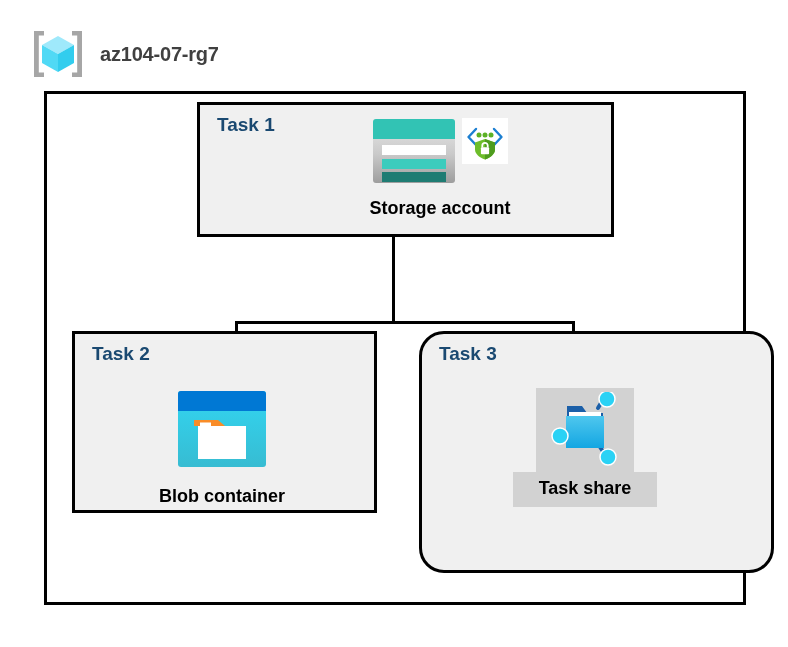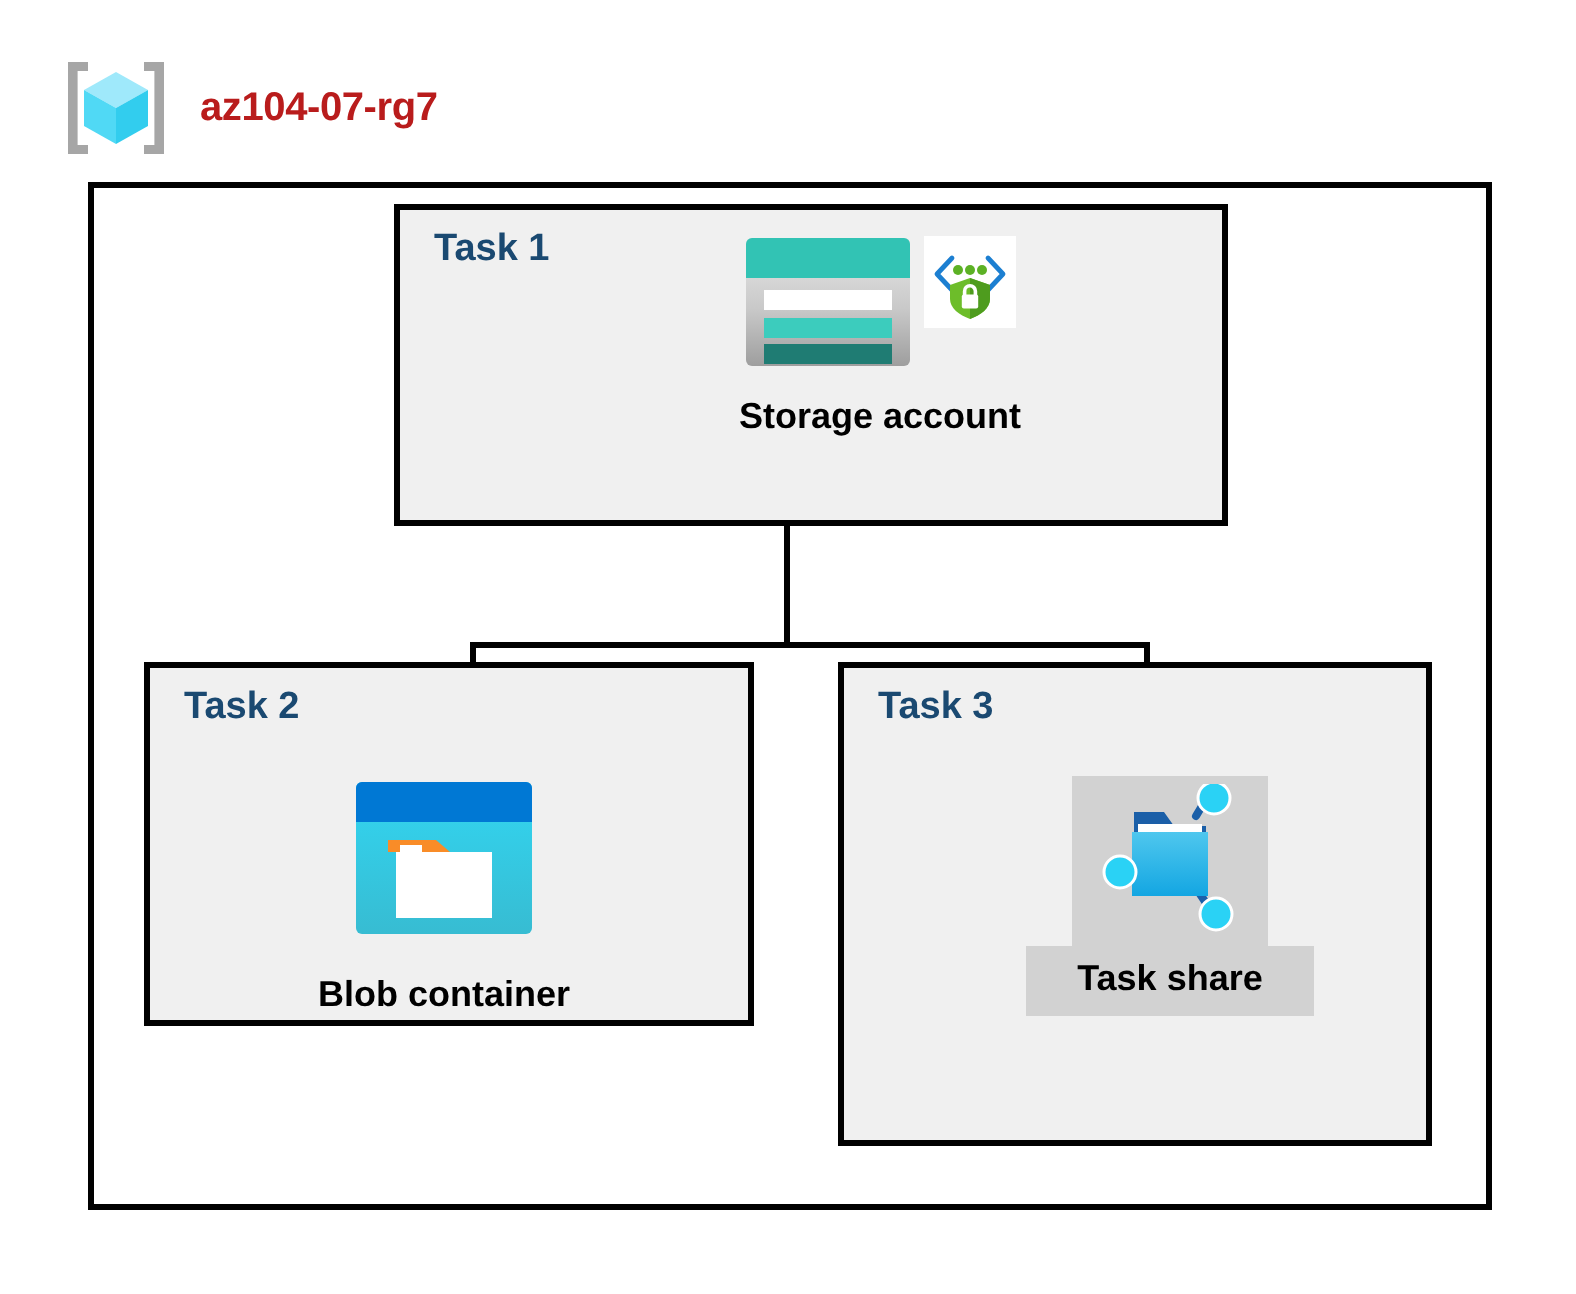--- a/index.html
+++ b/index.html
@@ -31,21 +31,21 @@
     gap: 14px;
   }
   .rg-icon {
     width: 56px;
     height: 52px;
     display: block;
   }
   .rg-title {
     font-size: 20px;
     font-weight: bold;
-    color: #b91c1c;
+    color: #404040;
     letter-spacing: -0.2px;
     white-space: nowrap;
   }
 
   
   .rg-container {
     position: absolute;
     left: 44px;
     top: 91px;
     width: 702px;
@@ -55,23 +55,23 @@
     box-sizing: border-box;
   }
 
   
   .task-box {
     position: absolute;
     border: 3px solid #000000;
     background: #f0f0f0;
     box-sizing: border-box;
   }
-  #task-1 { left: 197px; top: 102px; width: 417px; height: 161px; padding-left: 48px; }
+  #task-1 { left: 197px; top: 102px; width: 417px; height: 135px; padding-left: 48px; }
   #task-2 { left: 72px;  top: 331px; width: 305px; height: 182px; }
-  #task-3 { left: 419px; top: 331px; width: 297px; height: 242px; }
+  #task-3 { left: 419px; top: 331px; width: 355px; height: 242px; border-radius: 25px; }
 
   .task-label {
     position: absolute;
     left: 17px;
     top: 9px;
     font-size: 19px;
     font-weight: bold;
     color: #1a4971;
     white-space: nowrap;
   }

